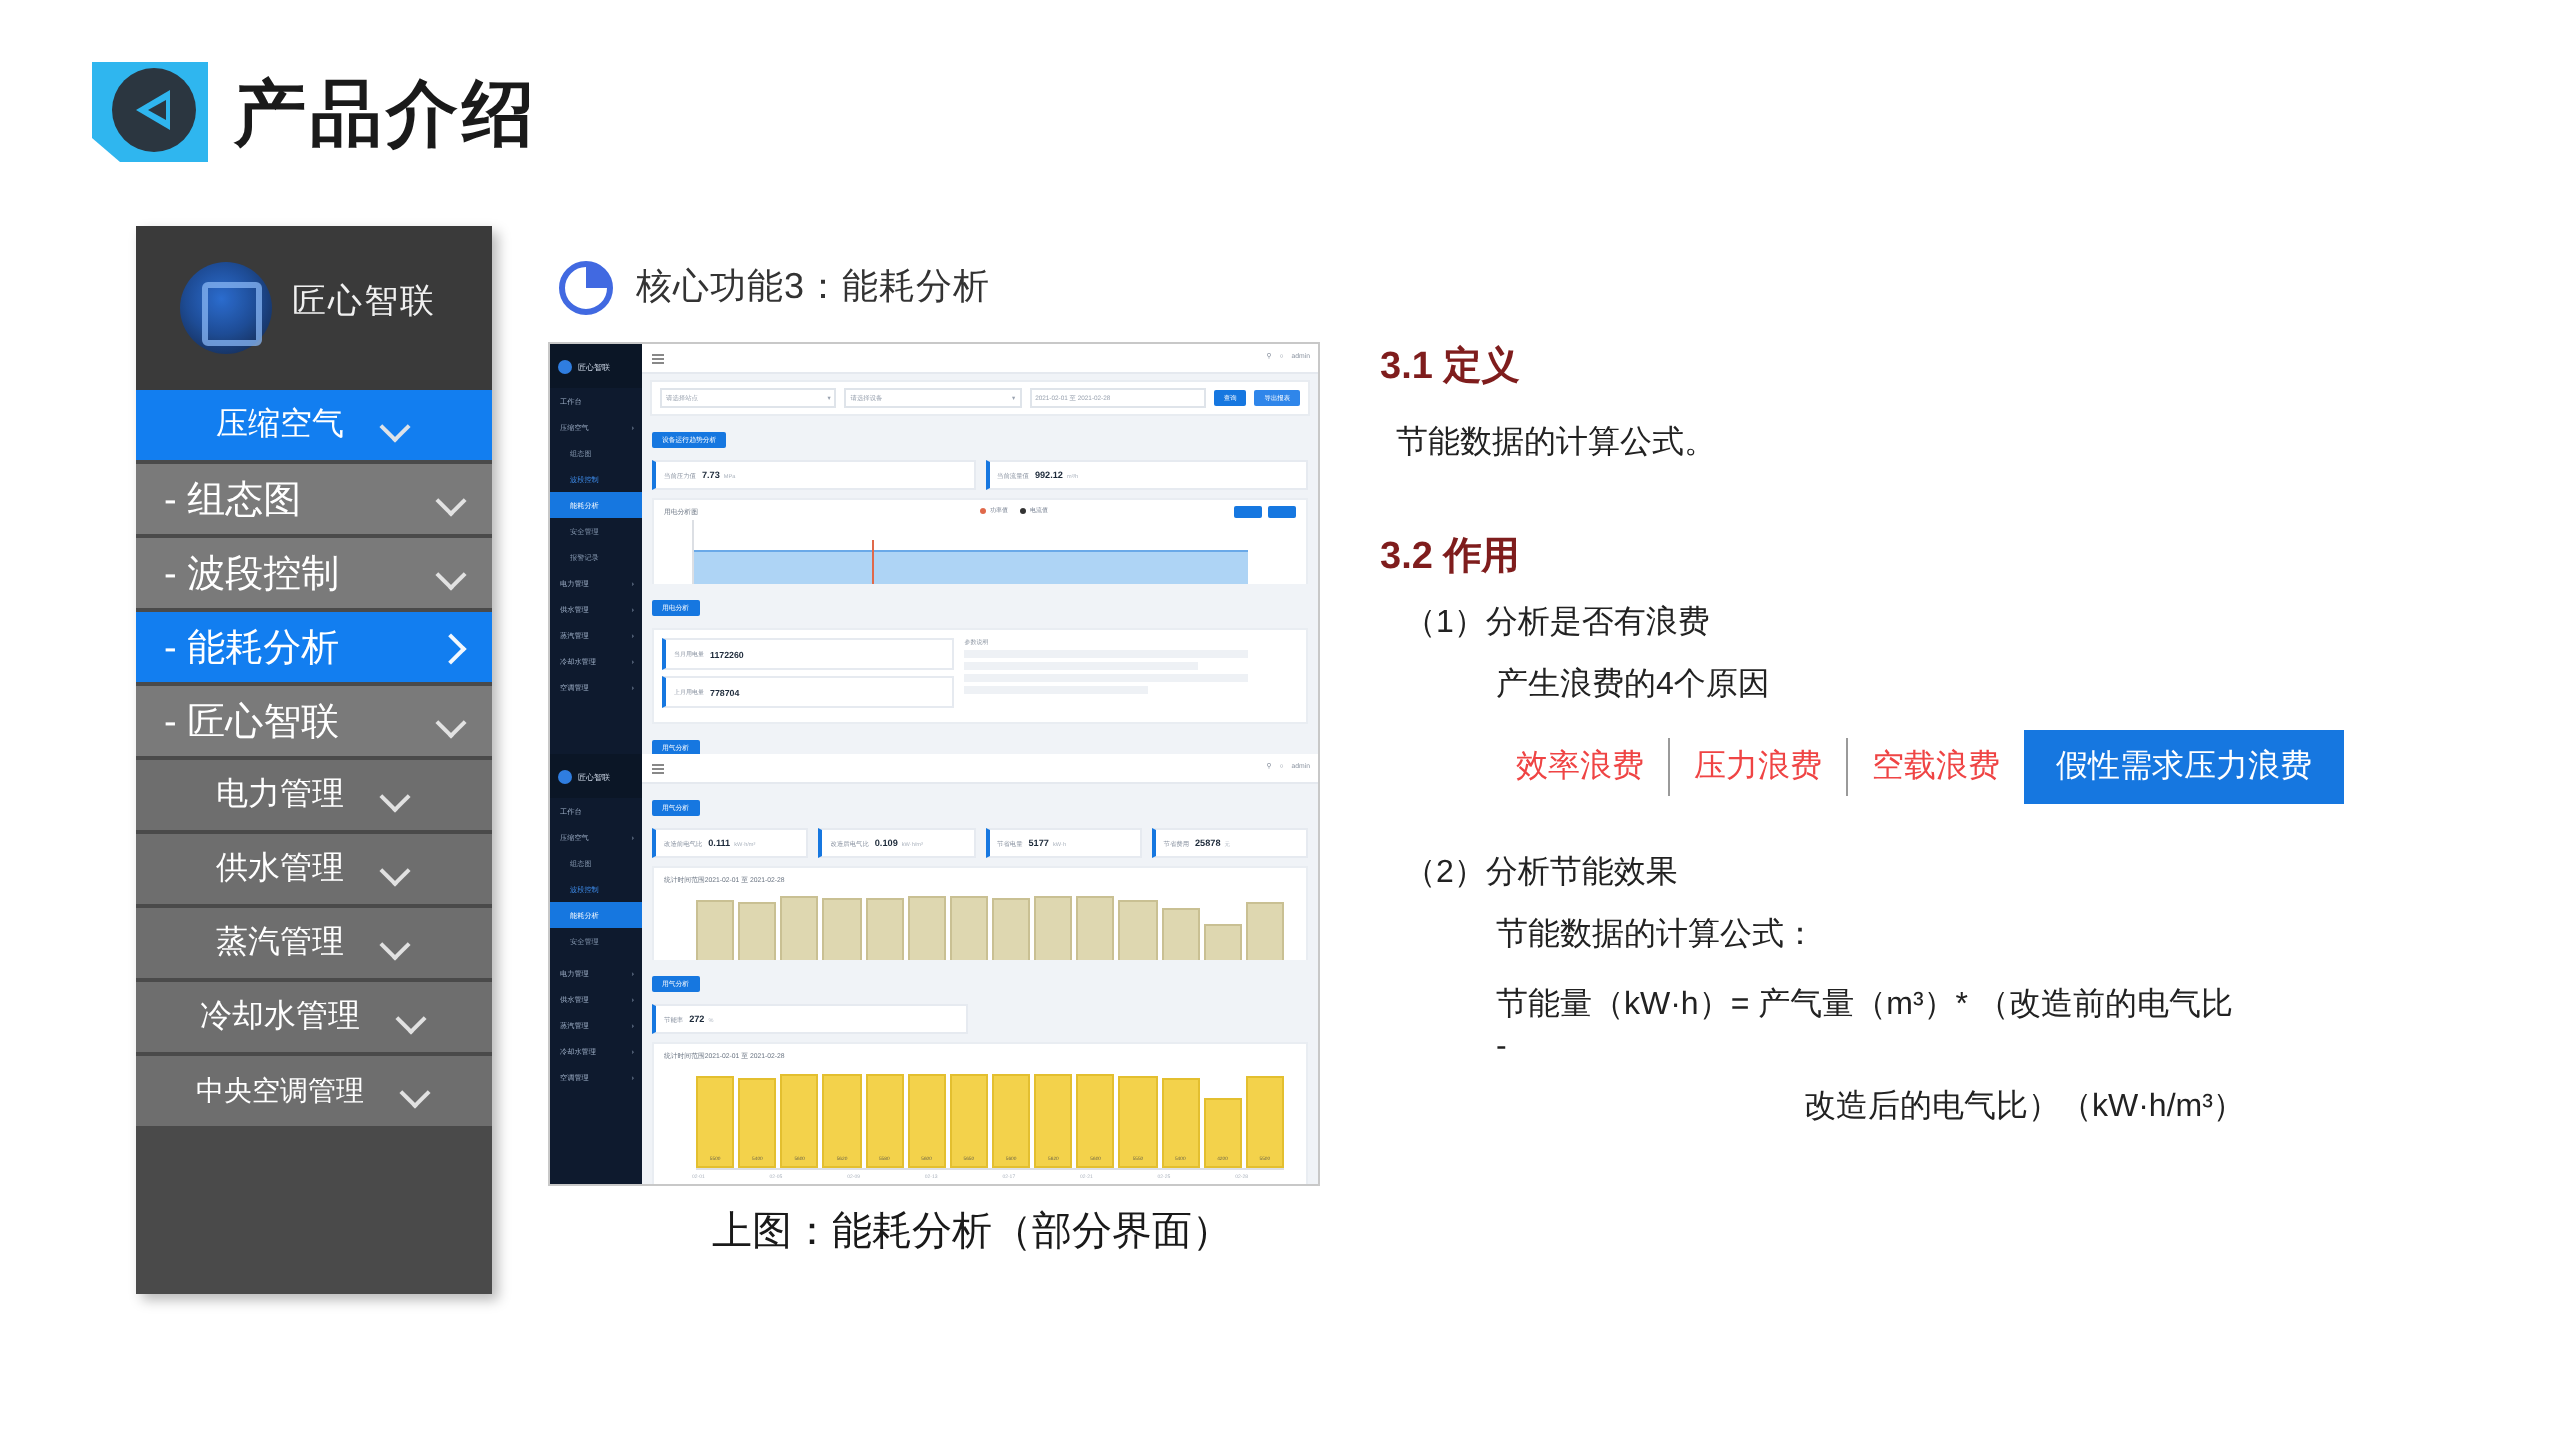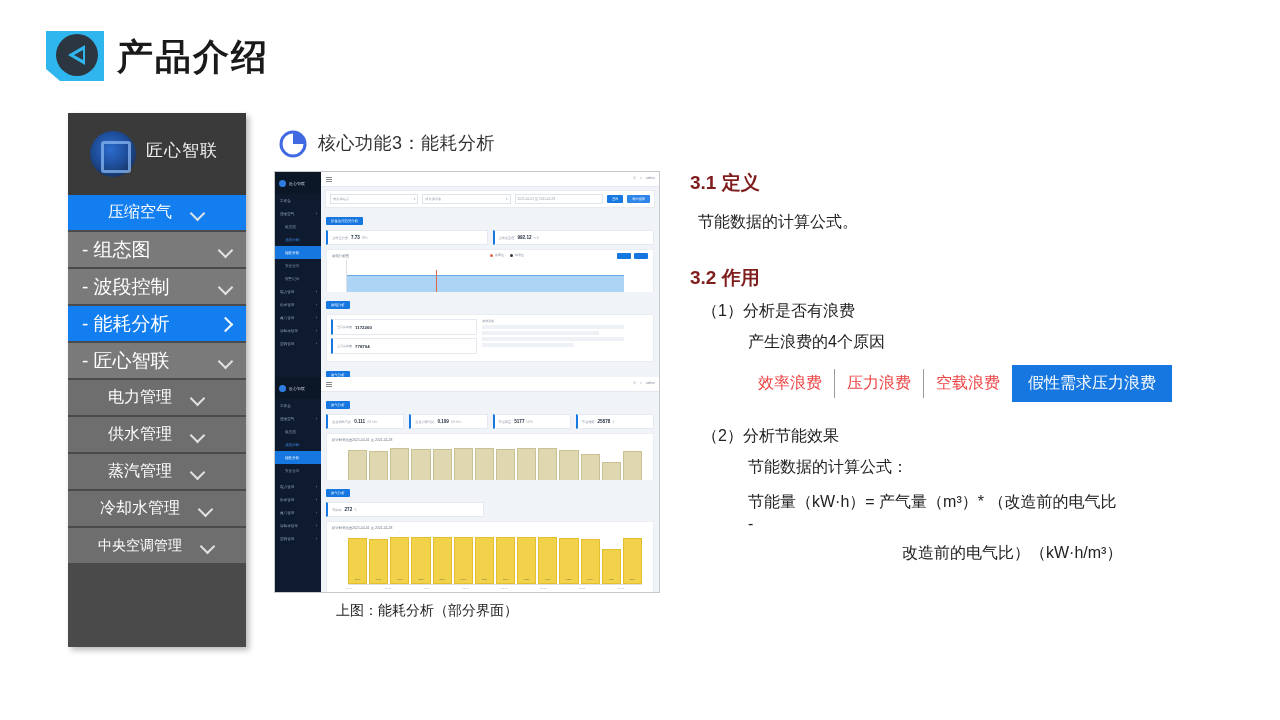--- a/index.html
+++ b/index.html
@@ -89,21 +89,21 @@
   #pie-icon{position:absolute;left:277px;top:128px;width:32px;height:32px;}
   #center-heading{
     position:absolute;left:318px;top:131px;
     font-size:18px;color:#333333;white-space:nowrap;letter-spacing:.5px;
   }
   #screenshot{
     position:absolute;left:274px;top:171px;width:384px;height:420px;
     border:1px solid #c8c8c8;background:#f2f5f8;overflow:hidden;
   }
   #caption{
-    position:absolute;left:336px;top:602px;font-size:14px;color:#1a1a1a;white-space:nowrap;
+    position:absolute;left:356px;top:602px;font-size:20px;color:#1a1a1a;white-space:nowrap;
   }
 
   
   .app{position:absolute;left:0;width:384px;background:#f3f5f8;overflow:hidden;}
   .app-nav{position:absolute;left:0;top:0;width:46px;background:#0e1a2e;}
   .app-nav .brand{
     position:relative;height:22px;display:flex;align-items:center;padding-left:4px;
     background:#0b1626;
   }
   .app-nav .brand .dot{width:7px;height:7px;border-radius:50%;background:#2f7de0;margin-right:3px;}
@@ -633,14 +633,14 @@
     <div class="chip">压力浪费</div>
     <div class="chip-div"></div>
     <div class="chip">空载浪费</div>
     <div class="chip primary">假性需求压力浪费</div>
   </div>
 
   <div class="lvl-a" style="margin-top:24px">（2）分析节能效果</div>
   <div class="lvl-b">节能数据的计算公式：</div>
   <div class="lvl-b eq">节能量（kW·h）= 产气量（m³）*  （改造前的电气比</div>
   <div class="lvl-b eq2">-</div>
-  <div class="lvl-b eq3">改造前的电气比）（kW·h/m³）</div>
+  <div class="lvl-b eq3">改造后的电气比）（kW·h/m³）</div>
 </div>
 
 </body></html>

